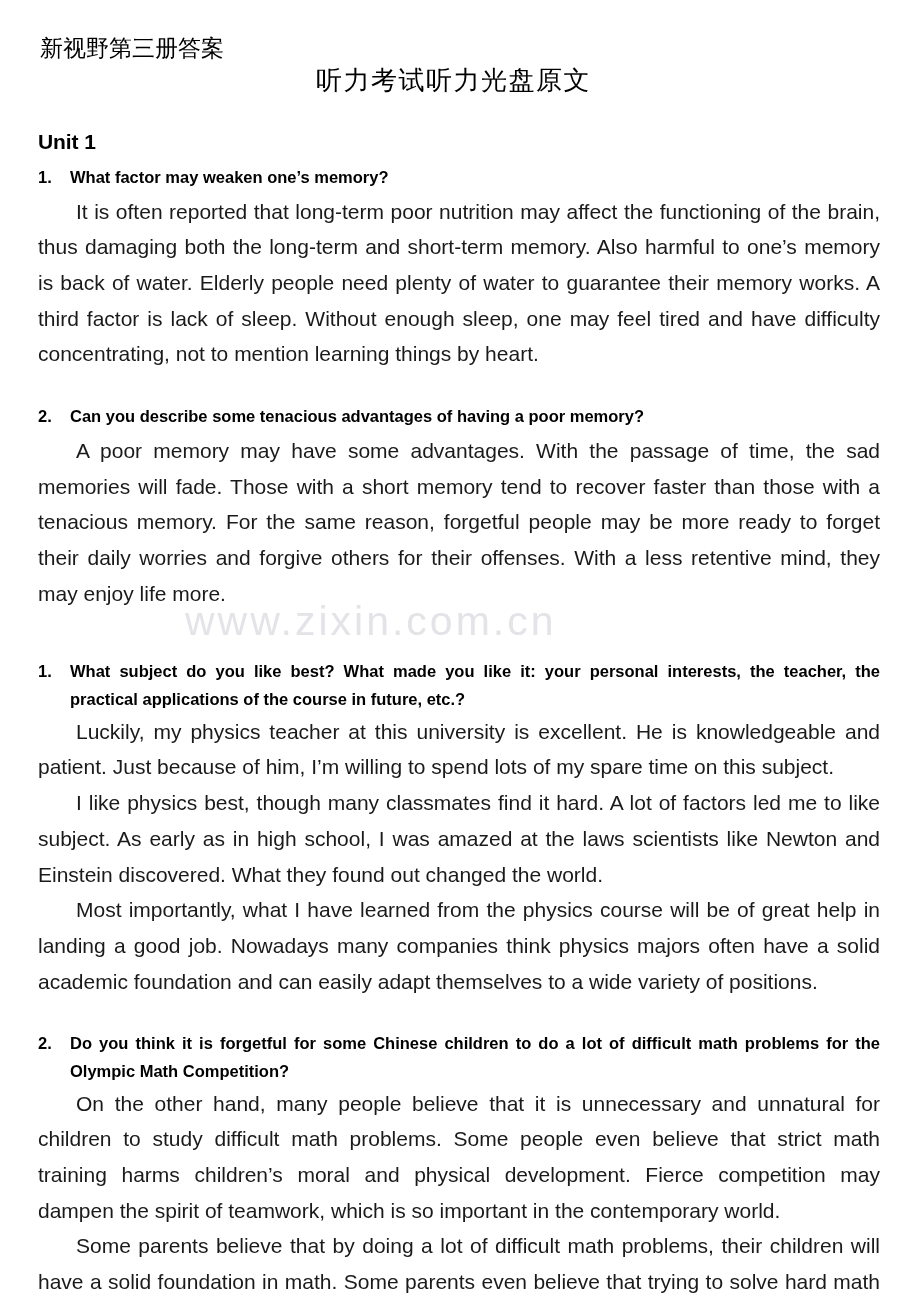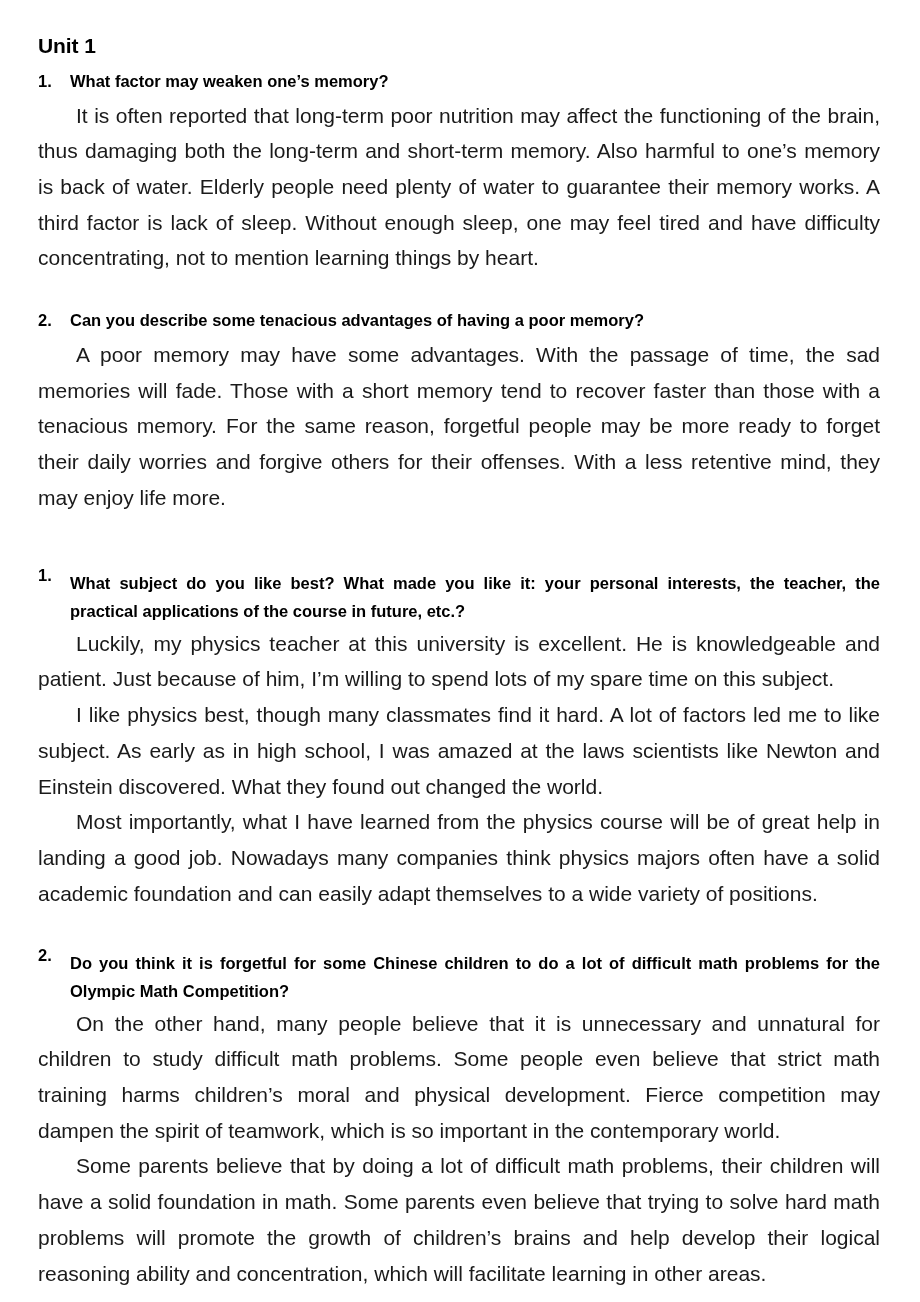--- a/index.html
+++ b/index.html
@@ -105,21 +105,20 @@
     flex: 1 1 auto;
     text-align: justify;
     text-justify: inter-word;
   }
   .q-gap-top { margin-top: 12px; }
   .q-gap-big { margin-top: 31px; }
 
   
   .qtext.stretch {
     text-align-last: left;
-    margin-top: 8px;
   }
 
   
   p.body {
     font-family: "Liberation Sans", sans-serif;
     font-size: 21px;
     font-weight: normal;
     line-height: 1.70;
     margin: 0;
     padding: 0;
@@ -129,23 +128,28 @@
     color: #1a1a1a;
   }
   p.body.first { margin-top: 2px; }
   p.body + p.body { margin-top: 0; }
 </style>
 </head>
 <body>
 
 <div class="page">
 
+  <div class="watermark">www.zixin.com.cn</div>
 
   <div class="content">
 
+    <div class="header-row">
+      <div class="doc-header">新视野第三册答案</div>
+      <div class="doc-title">听力考试听力光盘原文</div>
+    </div>
 
     <div class="unit-block-1">
       <h2 class="unit">Unit 1</h2>
 
       <div class="qitem q-gap-top">
         <span class="qnum">1.</span>
         <span class="qtext">What factor may weaken one’s memory?</span>
       </div>
       <p class="body first">It is often reported that long-term poor nutrition may affect the functioning of the brain, thus damaging both the long-term and short-term memory. Also harmful to one’s memory is back of water. Elderly people need plenty of water to guarantee their memory works. A third factor is lack of sleep. Without enough sleep, one may feel tired and have difficulty concentrating, not to mention learning things by heart.</p>
 

